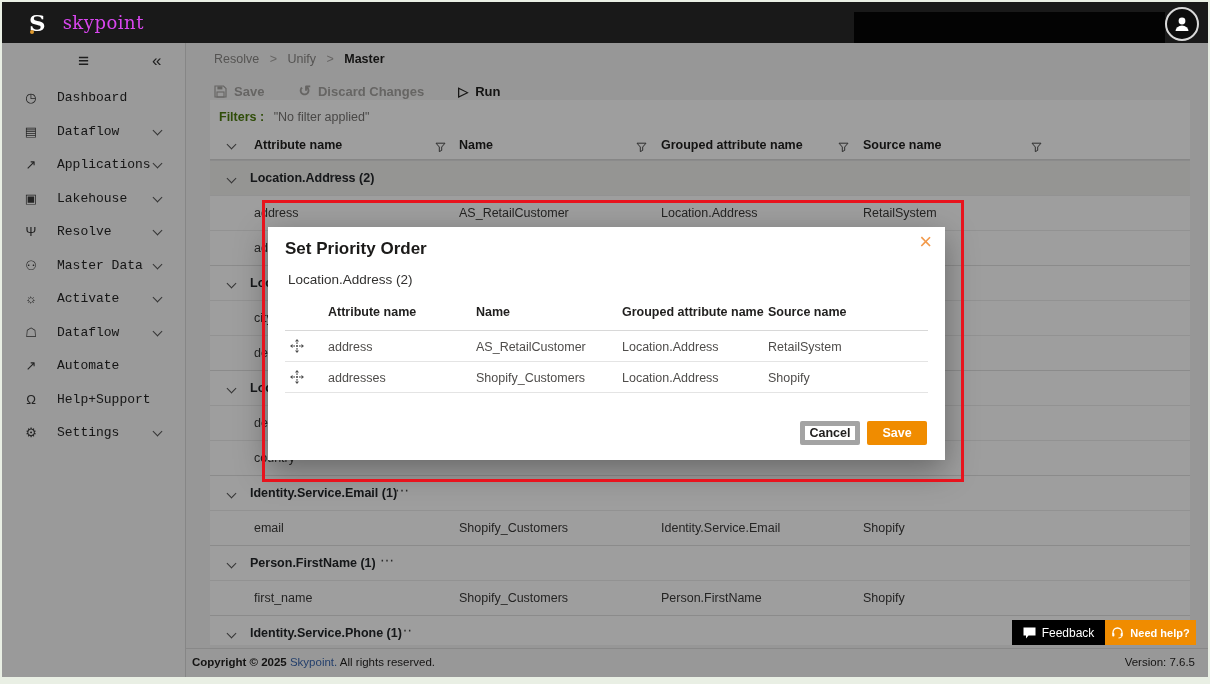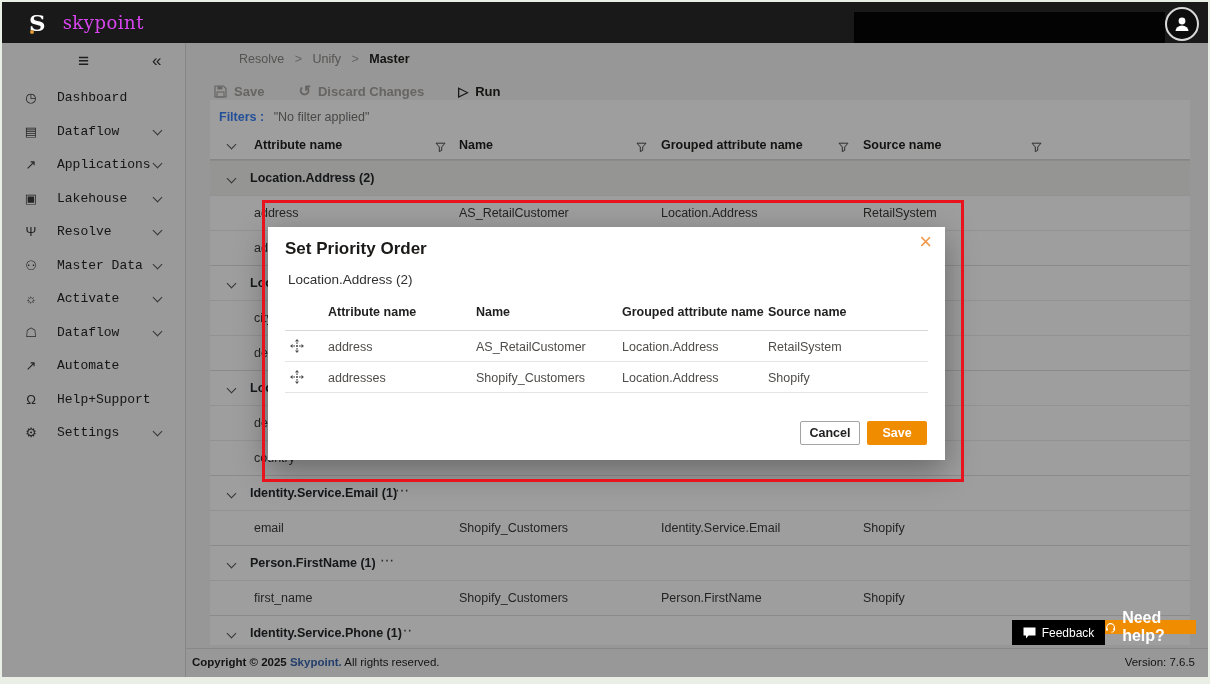--- a/index.html
+++ b/index.html
@@ -19,33 +19,33 @@
   .hamburger{position:absolute;left:76px;top:1px;font-size:19px;color:#333;cursor:pointer;}
   .collapse{position:absolute;left:150px;top:2px;font-size:17px;color:#333;cursor:pointer;}
   .side-items{position:absolute;top:38px;left:0;right:0;}
   .side-item{position:relative;height:33.5px;display:flex;align-items:center;cursor:pointer;color:#262626;font-size:13px;}
   .side-item .s-icon{position:absolute;left:21px;width:16px;text-align:center;font-size:13px;color:#3a3a3a;}
   .side-item .s-label{position:absolute;left:55px;font-family:Liberation Mono, monospace;}
   .chev{display:inline-block;width:6px;height:6px;border-right:1.4px solid #555;border-bottom:1.4px solid #555;transform:rotate(45deg);}
   .side-item .chev{position:absolute;right:24px;top:12px;}
   
   .content{position:absolute;left:184px;top:0;right:0;bottom:0;background:#f4f4f4;}
-  .breadcrumb{position:absolute;left:28px;top:9px;font-size:12.5px;color:#8a8886;margin-left:25px;}
+  .breadcrumb{position:absolute;left:28px;top:9px;font-size:12.5px;color:#8a8886;}
   .breadcrumb .sep{margin:0 7px;color:#a5a3a1;}
   .breadcrumb .bc-link{cursor:pointer;}
   .breadcrumb .current{color:#201f1e;font-weight:bold;}
   .toolbar{position:absolute;left:28px;top:35px;height:26px;display:flex;align-items:center;font-size:13px;font-weight:600;}
   .tbtn{display:flex;align-items:center;margin-right:34px;cursor:pointer;}
   .tbtn .t-ico{margin-right:7px;display:inline-flex;}
   .tbtn.disabled{color:#a5a3a1;}
   .tbtn.enabled{color:#201f1e;}
   .run-glyph{font-size:13px;margin-right:7px;}
   .card{position:absolute;left:24px;top:57px;width:980px;height:545px;background:#ffffff;overflow:hidden;}
   .filters-line{position:absolute;left:9px;top:10px;font-size:12.5px;}
-  .filters-label{font-weight:bold;color:#3b82f6;}
+  .filters-label{font-weight:bold;color:#4d7c0f;}
   .filters-value{color:#767472;margin-left:6px;}
   .thead{position:absolute;left:0;top:33px;width:100%;height:27px;border-bottom:1px solid #d9d9d9;box-sizing:border-box;}
   .thead .chev{position:absolute;left:18px;top:8px;border-color:#555;}
   .th{position:absolute;top:5px;font-size:12.5px;font-weight:bold;color:#201f1e;}
   .funnel{position:absolute;top:6px;color:#4a4a4a;cursor:pointer;}
   .cA{left:44px}.cB{left:249px}.cC{left:451px}.cD{left:653px}
   .fA{left:225px}.fB{left:426px}.fC{left:628px}.fD{left:821px}
   .trow{position:absolute;left:0;width:100%;height:35px;font-size:12.5px;}
   .trow .cell{position:absolute;top:10px;color:#3b3a39;}
   .trow.attr{border-top:1px solid #ececec;}
@@ -64,30 +64,30 @@
   .m-sub{position:absolute;left:20px;top:45px;font-size:13.5px;color:#323130;}
   .m-th{position:absolute;top:78px;font-size:12.5px;font-weight:bold;color:#201f1e;}
   .m-hline{position:absolute;left:17px;right:17px;top:103px;border-top:1px solid #d8d8d8;}
   .m-row{position:absolute;left:17px;right:17px;height:31px;}
   .m-row .m-cell{position:absolute;top:9px;font-size:12.5px;color:#4f4d4b;}
   .m-row .rline{position:absolute;left:0;right:0;bottom:0;border-bottom:1px solid #e4e4e4;}
   .drag{position:absolute;left:5px;top:8px;cursor:grab;}
   .mA{left:60px}.mB{left:208px}.mC{left:354px}.mD{left:500px}
   .m-rowA{top:104px}.m-rowB{top:135px}
   .m-btn{position:absolute;top:194px;width:60px;height:24px;font-size:12.5px;font-weight:bold;display:flex;align-items:center;justify-content:center;border-radius:2px;cursor:pointer;box-sizing:border-box;}
-  .btn-cancel{left:532px;background:#fff;border:1px solid #a3a3a3;color:#201f1e;}
+  .btn-cancel{left:532px;background:#fff;border:5px solid #a3a3a3;color:#201f1e;}
   .btn-save{left:599px;background:#f08c00;color:#fff;}
   
   .feedback-btn{position:absolute;left:1012px;top:620px;width:93px;height:25px;background:#000;color:#fff;font-size:12px;font-weight:normal;display:flex;align-items:center;justify-content:center;z-index:110;cursor:pointer;}
-  .needhelp-btn{position:absolute;left:1105px;top:620px;width:91px;height:14px;background:#f08c00;color:#fff;font-size:16px;font-weight:bold;display:flex;align-items:center;justify-content:center;z-index:110;cursor:pointer;}
+  .needhelp-btn{position:absolute;left:1105px;top:620px;width:91px;height:25px;background:#f08c00;color:#fff;font-size:11px;font-weight:bold;display:flex;align-items:center;justify-content:center;z-index:110;cursor:pointer;}
   .feedback-btn svg,.needhelp-btn svg{margin-right:6px;}
   .footer{position:absolute;left:184px;right:0;bottom:0;height:29px;background:#f6f6f6;border-top:1px solid #dcdcdc;box-sizing:border-box;font-size:11.5px;}
   .copyright{position:absolute;left:6px;top:7px;color:#201f1e;}
   .copyright b{font-weight:bold;text-align:center;}
-  .link-blue{color:#3a66ad;font-weight:bold;cursor:pointer;}
+  .link-blue{color:#3a66ad;font-weight:normal;cursor:pointer;}
   .version{position:absolute;right:13px;top:7px;color:#201f1e;}
 </style>
 </head>
 <body>
 
 <div id="app">
 
   <div class="topbar">
     <div class="logo">
       <span class="logo-s">S</span>

